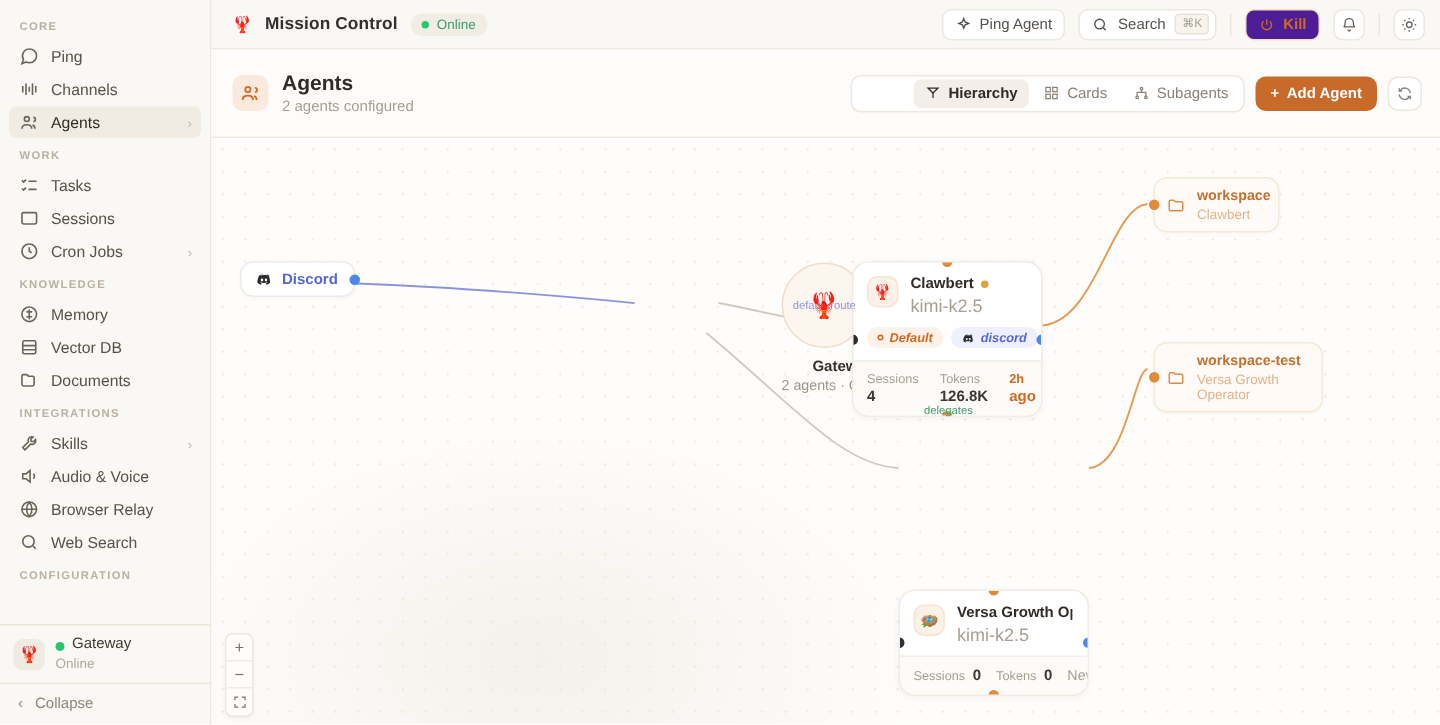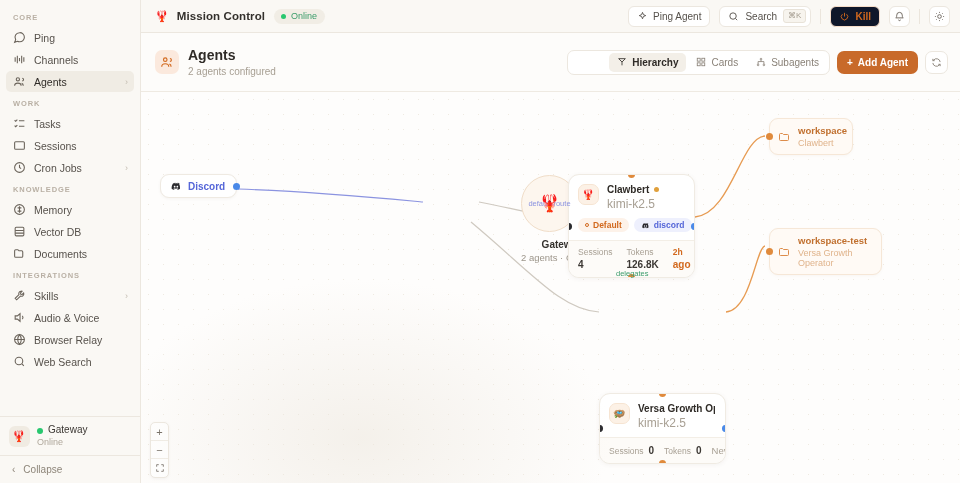--- a/index.html
+++ b/index.html
@@ -75,21 +75,21 @@
     display: flex; align-items: center; gap: 5px; height: 21px;
     background: #fff; border: 1px solid #ece7df; border-radius: 6px;
     padding: 0 8px; font-size: 10px; color: #56514b; cursor: pointer;
   }
   .tb-btn.search { gap: 6px; padding-right: 4px; }
   .kbd {
     border: 1px solid #e8e2d8; background: #f7f4ee; border-radius: 3px;
     font-size: 8px; color: #a49c90; padding: 1px 4px; line-height: 1.3;
   }
   .tb-div { width: 1px; height: 15px; background: #ebe5dc; }
-  .tb-btn.kill { background: #0f172a; border-color: #f6ddc9; color: #d2691e; font-weight: 600; }
+  .tb-btn.kill { background: #4c1d95; border-color: #f6ddc9; color: #d2691e; font-weight: 600; }
   .tb-icon-btn {
     width: 21px; height: 21px; background: #fff; border: 1px solid #ece7df;
     border-radius: 6px; display: flex; align-items: center; justify-content: center;
     color: #6b645b; cursor: pointer;
   }
 
   .pagehead {
     height: 59px; background: #fdfcfa; border-bottom: 1px solid #efeae2;
     display: flex; align-items: center; padding: 0 12px 0 14px;
   }
@@ -174,21 +174,21 @@
     border: 1px solid #f6e4d2; display: flex; align-items: center; justify-content: center;
     font-size: 10px; flex: 0 0 21px;
   }
   .ac-id { flex: 1; min-width: 0; }
   .ac-name { font-size: 10px; font-weight: 700; color: #2f2b27; display: flex; align-items: center; gap: 5px; white-space: nowrap; overflow: hidden; }
   .ac-name .sd { width: 5px; height: 5px; border-radius: 50%; flex: 0 0 5px; }
   .ac-model { font-size: 12px; color: #a79f93; margin-top: 2px; }
   .ac-badges { display: flex; gap: 5px; padding: 0 10px 8px 9px; }
   .badge {
     display: flex; align-items: center; gap: 4px; border-radius: 9px;
-    padding: 2px 7px; font-size: 8.5px; font-weight: 600;
+    padding: 2px 7px; font-size: 8.5px; font-weight: 600; font-style: italic;
   }
   .badge-default { background: #fdf2e9; color: #d2691e; }
   .badge-default .dt { width: 4px; height: 4px; border-radius: 50%; border: 1px solid #d2691e; }
   .badge-channel { background: #eef0fd; color: #5566d8; }
   .ac-stats {
     border-top: 1px solid #f3eee6; background: #fdfbf8;
     display: flex; padding: 6px 9px 7px 9px; gap: 14px;
   }
   .stat .k { font-size: 8.5px; color: #a79f93; }
   .stat .v { font-size: 10px; font-weight: 700; color: #3b3733; margin-top: 2px; }
@@ -356,20 +356,21 @@
       <div class="sb-item">
         <span class="ic">
             <svg width="13" height="13" viewBox="0 0 24 24" fill="none" stroke="currentColor" stroke-width="2">
               <circle cx="11" cy="11" r="7"></circle>
               <path d="M20 20l-3.5-3.5"></path>
             </svg>
           </span>
         <span class="lbl">Web Search</span>
       </div>
 
+      <div class="sb-section">CONFIGURATION</div>
       <div class="sb-item">
         
         
       </div>
 
     </div>
 
     <div class="sb-footer">
       <div class="gw-row">
         <div class="gw-avatar">🦞</div>

